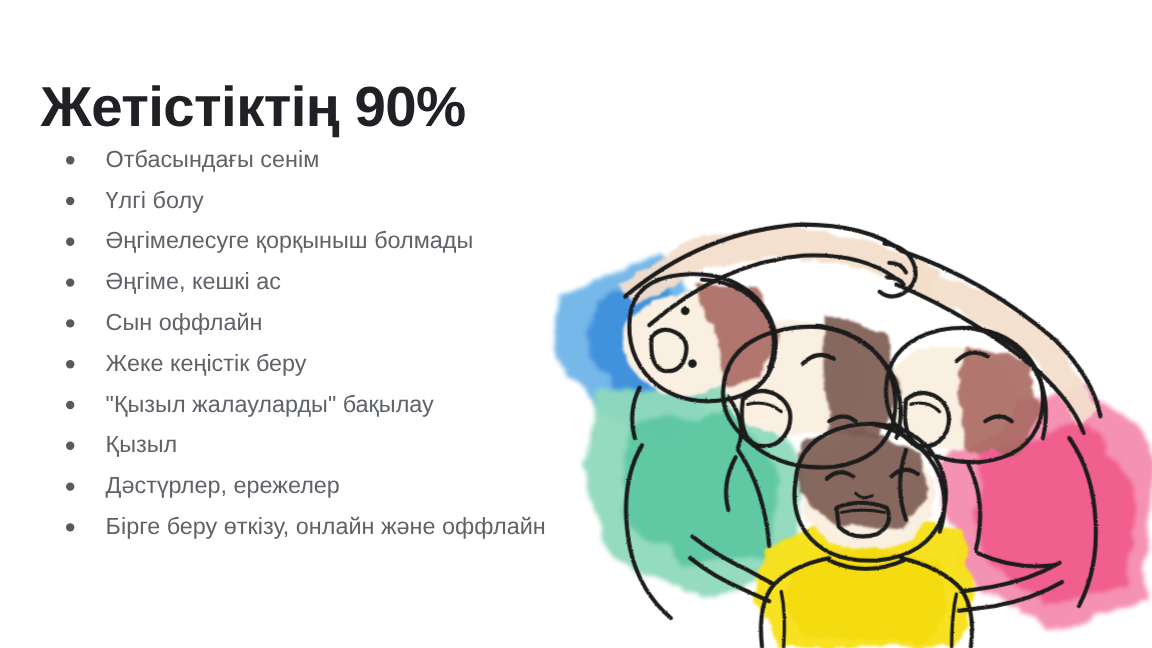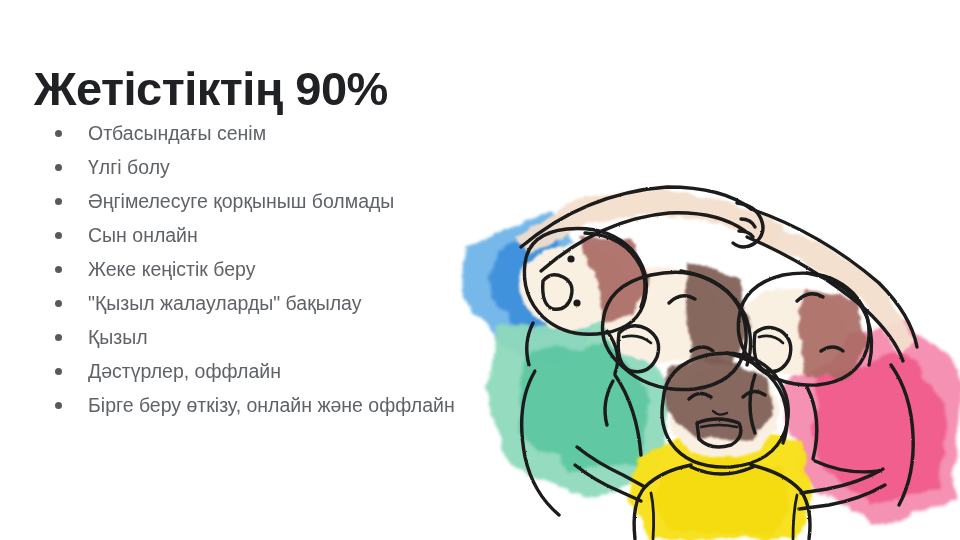--- a/index.html
+++ b/index.html
@@ -97,37 +97,41 @@
     <li class="bullet-item">
       <span class="bullet-dot"></span>
       <span class="bullet-text">Үлгі болу</span>
     </li>
     <li class="bullet-item">
       <span class="bullet-dot"></span>
       <span class="bullet-text">Әңгімелесуге қорқыныш болмады</span>
     </li>
     <li class="bullet-item">
       <span class="bullet-dot"></span>
-      <span class="bullet-text">Сын онлайн</span>
+      <span class="bullet-text">Әңгіме, кешкі ас</span>
+    </li>
+    <li class="bullet-item">
+      <span class="bullet-dot"></span>
+      <span class="bullet-text">Сын оффлайн</span>
     </li>
     <li class="bullet-item">
       <span class="bullet-dot"></span>
       <span class="bullet-text">Жеке кеңістік беру</span>
     </li>
     <li class="bullet-item">
       <span class="bullet-dot"></span>
       <span class="bullet-text">"Қызыл жалауларды" бақылау</span>
     </li>
     <li class="bullet-item">
       <span class="bullet-dot"></span>
       <span class="bullet-text">Қызыл</span>
     </li>
     <li class="bullet-item">
       <span class="bullet-dot"></span>
-      <span class="bullet-text">Дәстүрлер, оффлайн</span>
+      <span class="bullet-text">Дәстүрлер, ережелер</span>
     </li>
     <li class="bullet-item">
       <span class="bullet-dot"></span>
       <span class="bullet-text">Бірге беру өткізу, онлайн және оффлайн</span>
     </li>
   </ul>
 
   <div class="illustration">
     <svg viewBox="0 0 505 365" xmlns="http://www.w3.org/2000/svg">
       <defs>

